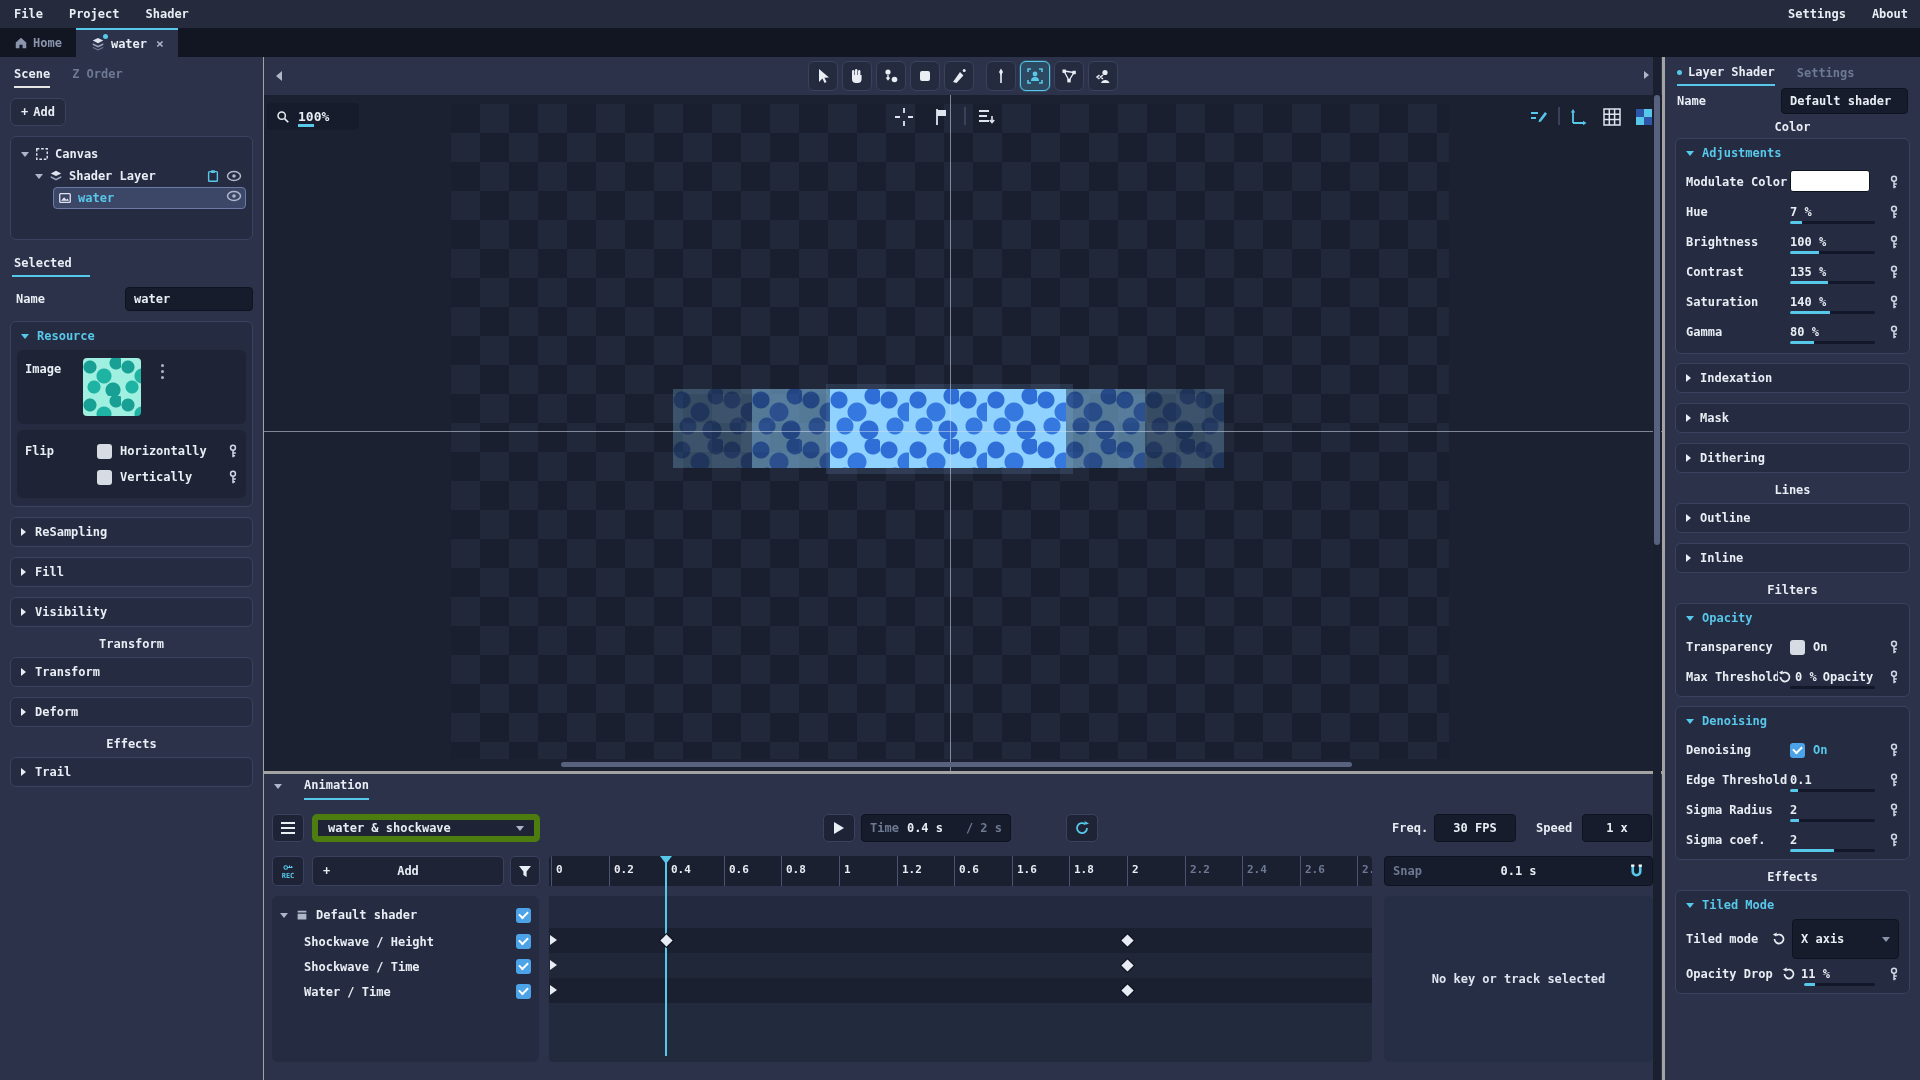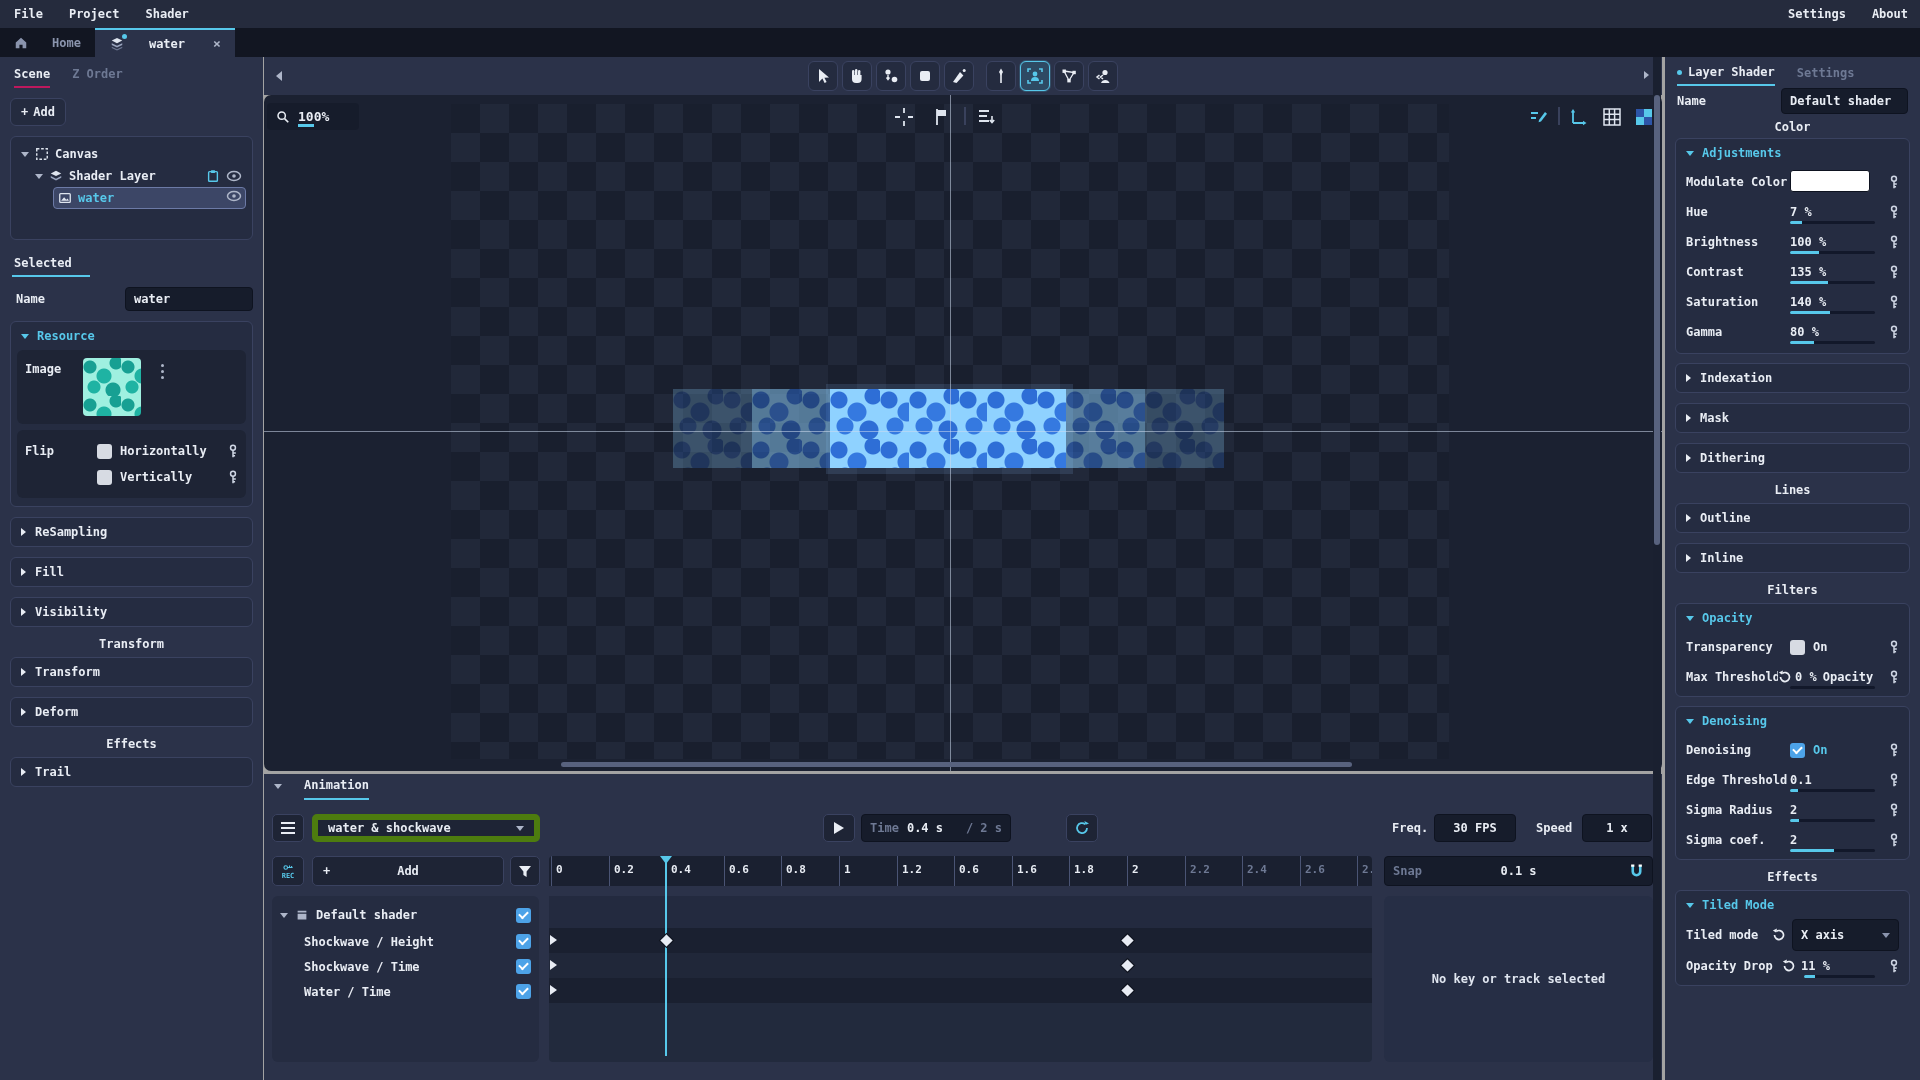--- a/index.html
+++ b/index.html
@@ -28,32 +28,32 @@
 
   
   #menubar { position:absolute; left:0; top:0; width:1920px; height:28px; background:#252b3d; display:flex; align-items:center; }
   #menubar .mitem { font-size:12px; margin-left:26px; cursor:default; }
   #menubar .mitem:first-child { margin-left:14px; }
   #menu-title { position:absolute; left:0; right:0; text-align:center; font-size:12px; }
   #menu-right { position:absolute; right:12px; display:flex; gap:26px; font-size:12px; }
 
   
   #tabbar { position:absolute; left:0; top:28px; width:1920px; height:29px; background:#121622; display:flex; align-items:stretch; }
-  .tab { display:flex; align-items:center; gap:24px; padding:4px 14px; font-size:12px; }
+  .tab { display:flex; align-items:center; gap:5px; padding:4px 14px; font-size:12px; }
   .tab.home { color:#8a94ad; }
   .tab.active { background:#2b3249; border-top:2px solid #57c8ea; color:#e9edf4; }
   .tab .close { color:#aeb6c9; margin-left:4px; font-size:13px; }
   .doc-icon-wrap { position:relative; width:16px; height:14px; }
   .doc-icon-wrap .dot { position:absolute; right:-2px; top:-3px; width:5px; height:5px; border-radius:50%; background:#57c8ea; }
 
   
   #leftpanel { position:absolute; left:0; top:57px; width:263px; height:1023px; background:#2b3249; padding:10px 10px 0 10px; }
   .lp-tabs { display:flex; gap:22px; font-size:12px; padding-left:4px; }
   .lp-tab { padding-bottom:5px; }
-  .lp-tab.active { border-bottom:2px solid #be185d; }
+  .lp-tab.active { border-bottom:2px solid #e5e5e5; }
   #add-btn { margin-top:10px; width:56px; height:28px; background:#242b3f; border:1px solid #3a4260; border-radius:6px; display:flex; align-items:center; justify-content:center; gap:5px; font-size:12px; }
   #tree { margin-top:10px; padding:6px; height:104px; }
   .trow { display:flex; align-items:center; gap:6px; height:22px; font-size:12px; padding:0 4px; border-radius:4px; }
   .trow .spacer { flex:1; }
   .trow.sel { background:#3c4666; border:1px solid #6c7aa6; color:#57c8ea; }
   .ico14 { width:14px; height:14px; flex:none; }
   .ico16 { width:16px; height:16px; flex:none; }
   #selected-h { margin-top:16px; padding-left:4px; font-size:12px; display:inline-block; }
   #selected-underline { width:78px; height:2px; background:#57c8ea; margin:4px 0 0 2px; }
   .name-row { display:flex; align-items:center; margin-top:10px; padding-left:6px; font-size:12px; }
@@ -69,21 +69,21 @@
   .flip-row .flbl { width:64px; }
   .flip-row .keyic { margin-left:auto; }
   .collapsed { margin-top:10px; height:30px; display:flex; align-items:center; gap:9px; padding:0 10px; font-size:12px; }
 
   
   #center { position:absolute; left:264px; top:57px; width:1398px; height:1023px; }
   #topbar { position:absolute; left:0; top:0; width:1398px; height:38px; background:#2b3249; }
   .toolbtn { position:absolute; top:4px; width:30px; height:30px; background:#242b3f; border:1px solid #3a4260; border-radius:6px; display:flex; align-items:center; justify-content:center; }
   .toolbtn.active { background:#2e4a63; border-color:#57c8ea; box-shadow:0 0 0 1px #57c8ea33; }
   .toolbtn svg { width:18px; height:18px; }
-  #viewport { position:absolute; left:0; top:38px; width:1398px; height:676px; background:#1b2131; overflow:hidden;border-radius:7px; }
+  #viewport { position:absolute; left:0; top:38px; width:1398px; height:676px; background:#1b2131; overflow:hidden; }
   #doc { position:absolute; left:187px; top:9px; width:998px; height:655px; background-color:#191f2e;
          background-image:linear-gradient(45deg,#212839 25%,transparent 25%,transparent 75%,#212839 75%),
                           linear-gradient(45deg,#212839 25%,transparent 25%,transparent 75%,#212839 75%);
          background-position:0 0,29px 29px; background-size:58px 58px; }
   #vline { position:absolute; left:686px; top:0; width:1px; height:676px; background:rgba(205,218,238,.55); }
   #hline { position:absolute; left:0; top:336px; width:1398px; height:1px; background:rgba(205,218,238,.55); }
   #zoom-pill { position:absolute; left:3px; top:8px; width:92px; height:27px; background:rgba(22,28,43,.9); border-radius:4px; display:flex; align-items:center; gap:8px; padding:0 9px; font-size:13px; }
   #zoom-underline { position:absolute; left:34px; top:29px; width:16px; height:3px; background:#57c8ea; }
   .vp-ic { position:absolute; top:12px; width:20px; height:20px; }
   .vp-sep { position:absolute; top:12px; width:2px; height:18px; background:#39415c; }
@@ -116,21 +116,21 @@
   .rp-tabs { display:flex; gap:22px; padding-left:2px; }
   .rp-tab { padding-bottom:5px; display:flex; align-items:center; gap:6px; }
   .rp-tab.active { border-bottom:2px solid #57c8ea; }
   .rp-dot { width:5px; height:5px; border-radius:50%; background:#57c8ea; }
   .rrow { display:flex; align-items:center; padding:0 10px; min-height:30px; position:relative; }
   .rrow .rl { width:104px; flex:none; white-space:nowrap; overflow:hidden; }
   .rrow .rv { flex:1; }
   .rrow .keyic { margin-left:6px; }
   .rrow .slider { position:absolute; left:114px; right:34px; bottom:3px; }
   .swatch { width:80px; height:22px; background:#ffffff; border:1px solid #0e1320; border-radius:3px; }
-  .rsel { flex:1; height:32px; background:#161c2b; border:1px solid #0e1320; border-radius:4px; display:flex; align-items:center; padding:0 8px; gap:6px; }
+  .rsel { flex:1; height:40px; background:#161c2b; border:1px solid #0e1320; border-radius:4px; display:flex; align-items:center; padding:0 8px; gap:6px; }
   .rsel .tri-d { margin-left:auto; color:#8a94ad; }
   .rgap { margin-top:9px; }
 
   
   #anim { position:absolute; left:0; top:717px; width:1398px; height:306px; background:#2b3249; font-size:12px; }
   #anim-collapse { position:absolute; left:10px; top:10px; color:#aeb6c9; }
   #anim-tab { position:absolute; left:40px; top:4px; padding-bottom:6px; border-bottom:2px solid #57c8ea; }
   .abtn { position:absolute; background:#1e2435; border:1px solid #3a4260; border-radius:5px; display:flex; align-items:center; justify-content:center; }
   #clip-select { position:absolute; left:48px; top:40px; width:228px; height:28px; background:#1e2435; border:6px solid #4d7c0f; border-radius:5px; display:flex; align-items:center; padding:0 10px; }
   #clip-select .tri-d { margin-left:auto; color:#aeb6c9; }

